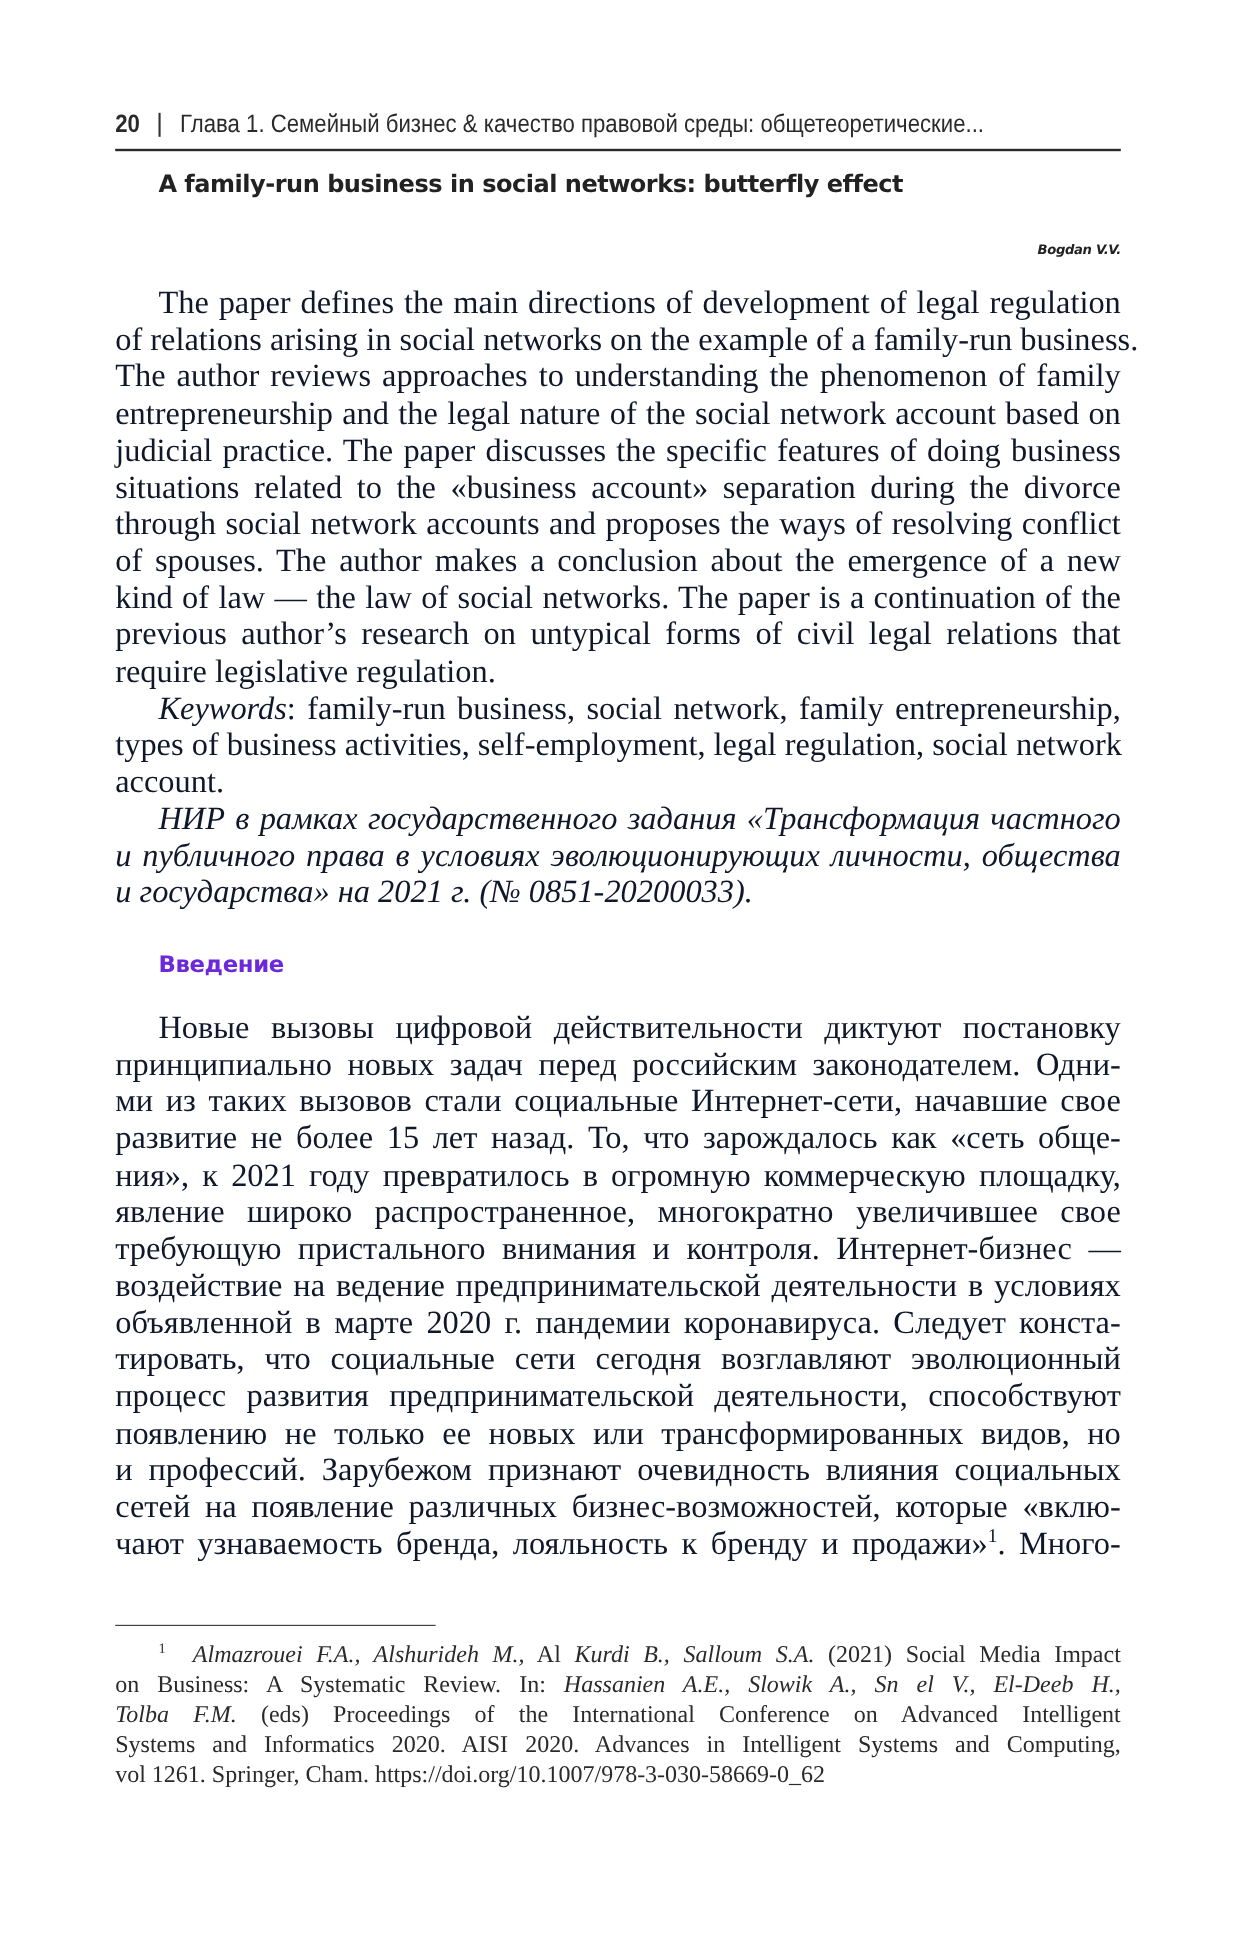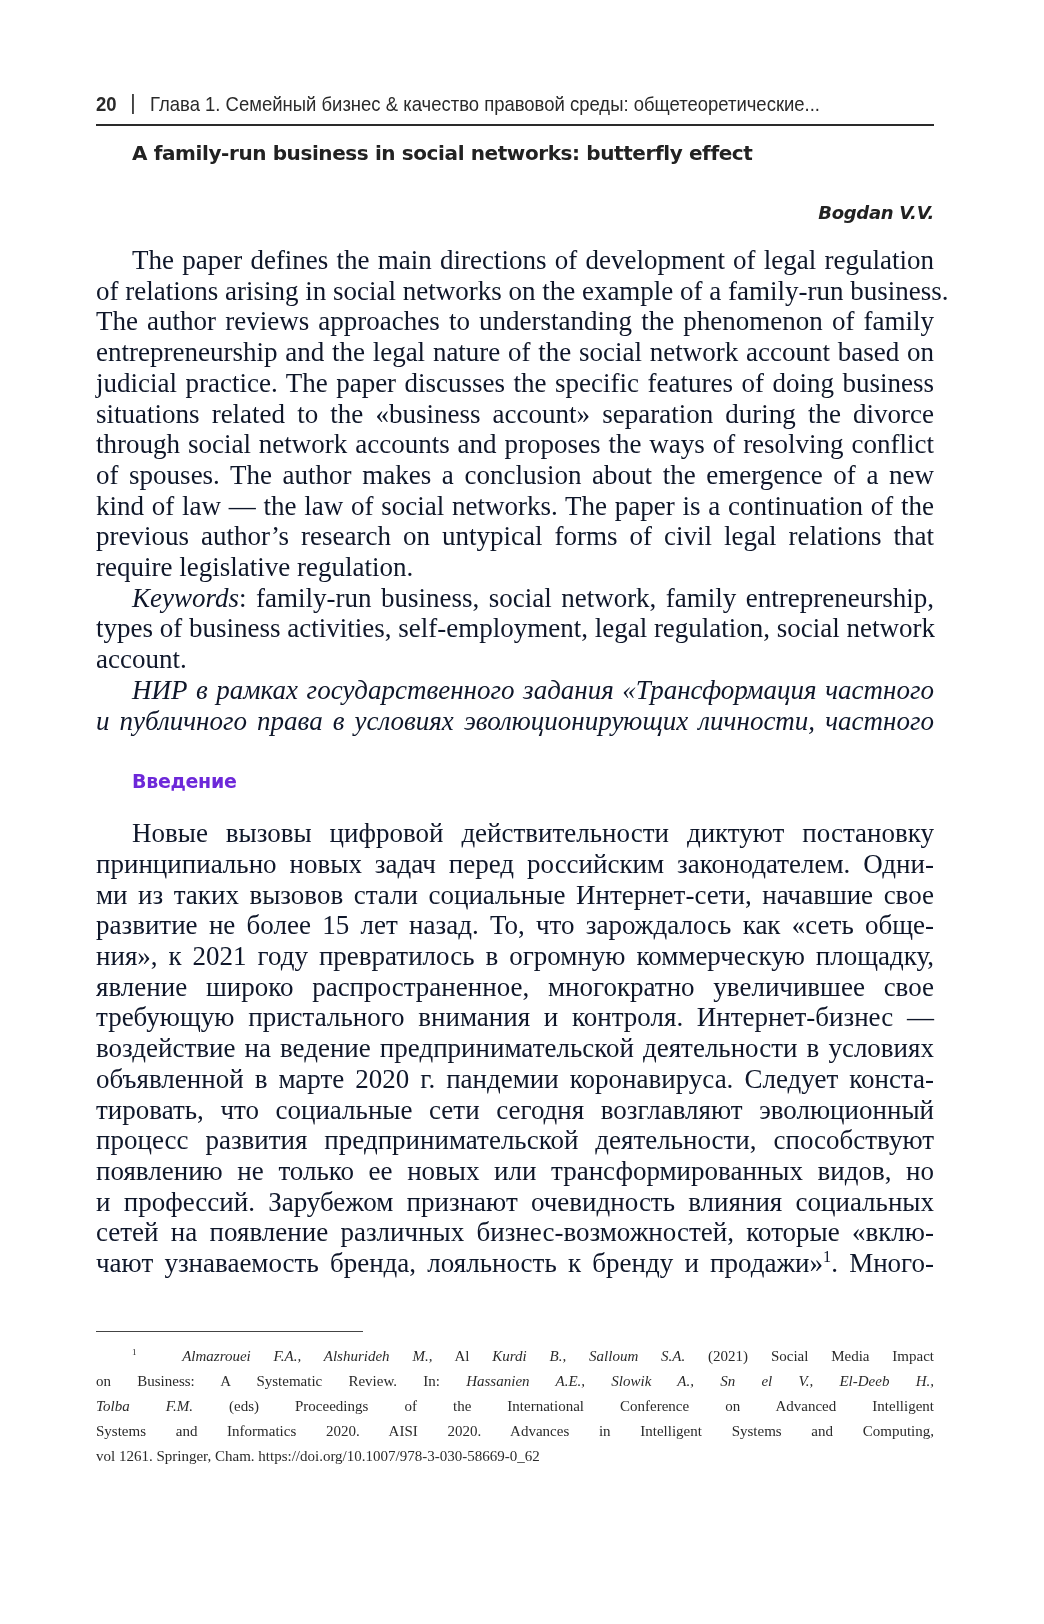--- a/index.html
+++ b/index.html
@@ -58,21 +58,21 @@
       font-size: 20px;
       color: #222;
       margin: 12px 0 0 36px;
       letter-spacing: -0.4px;
       line-height: 30px;
     }
     .author {
       font-family: "DejaVu Sans", "Liberation Sans", sans-serif;
       font-style: italic;
       font-weight: bold;
-      font-size: 18px;
+      font-size: 11px;
       text-align: right;
       margin-top: 34px;
       color: #222;
       letter-spacing: -0.3px;
     }
     .serif {
       font-family: "Liberation Serif", "DejaVu Serif", serif;
     }
     .body-text {
       font-size: 27px;
@@ -110,21 +110,21 @@
     .intro {
       margin-top: 26px;
     }
     .fn-rule {
       width: 267px;
       height: 1.5px;
       background: #444;
       margin-top: 52px;
     }
     .footnote {
-      font-size: 15px;
+      font-size: 20px;
       line-height: 25px;
       margin-top: 12px;
       color: #2a2a2a;
     }
     sup {
       font-size: 60%;
       line-height: 0;
       vertical-align: super;
     }
   </style>
@@ -158,21 +158,22 @@
   </div>
 
   <div class="keywords serif body-text">
     <span class="line indent"><span class="it">Keywords</span><span>: family-run business, social network, family entrepreneurship,</span></span>
     <span class="line">types of business activities, self-employment, legal regulation, social network</span>
     <span class="line last">account.</span>
   </div>
 
   <div class="funding serif body-text it">
     <span class="line indent">НИР в рамках государственного задания «Трансформация частного</span>
-    <span class="line">и публичного права в условиях эволюционирующих личности, частного</span>
+    <span class="line">и публичного права в условиях эволюционирующих личности, общества</span>
+    <span class="line last">и государства» на 2021 г. (№ 0851-20200033).</span>
   </div>
 
   <h2 class="section-heading">Введение</h2>
 
   <div class="intro serif body-text">
     <span class="line indent">Новые вызовы цифровой действительности диктуют постановку</span>
     <span class="line">принципиально новых задач перед российским законодателем. Одни-</span>
     <span class="line">ми из таких вызовов стали социальные Интернет-сети, начавшие свое</span>
     <span class="line">развитие не более 15 лет назад. То, что зарождалось как «сеть обще-</span>
     <span class="line">ния», к 2021 году превратилось в огромную коммерческую площадку,</span>

